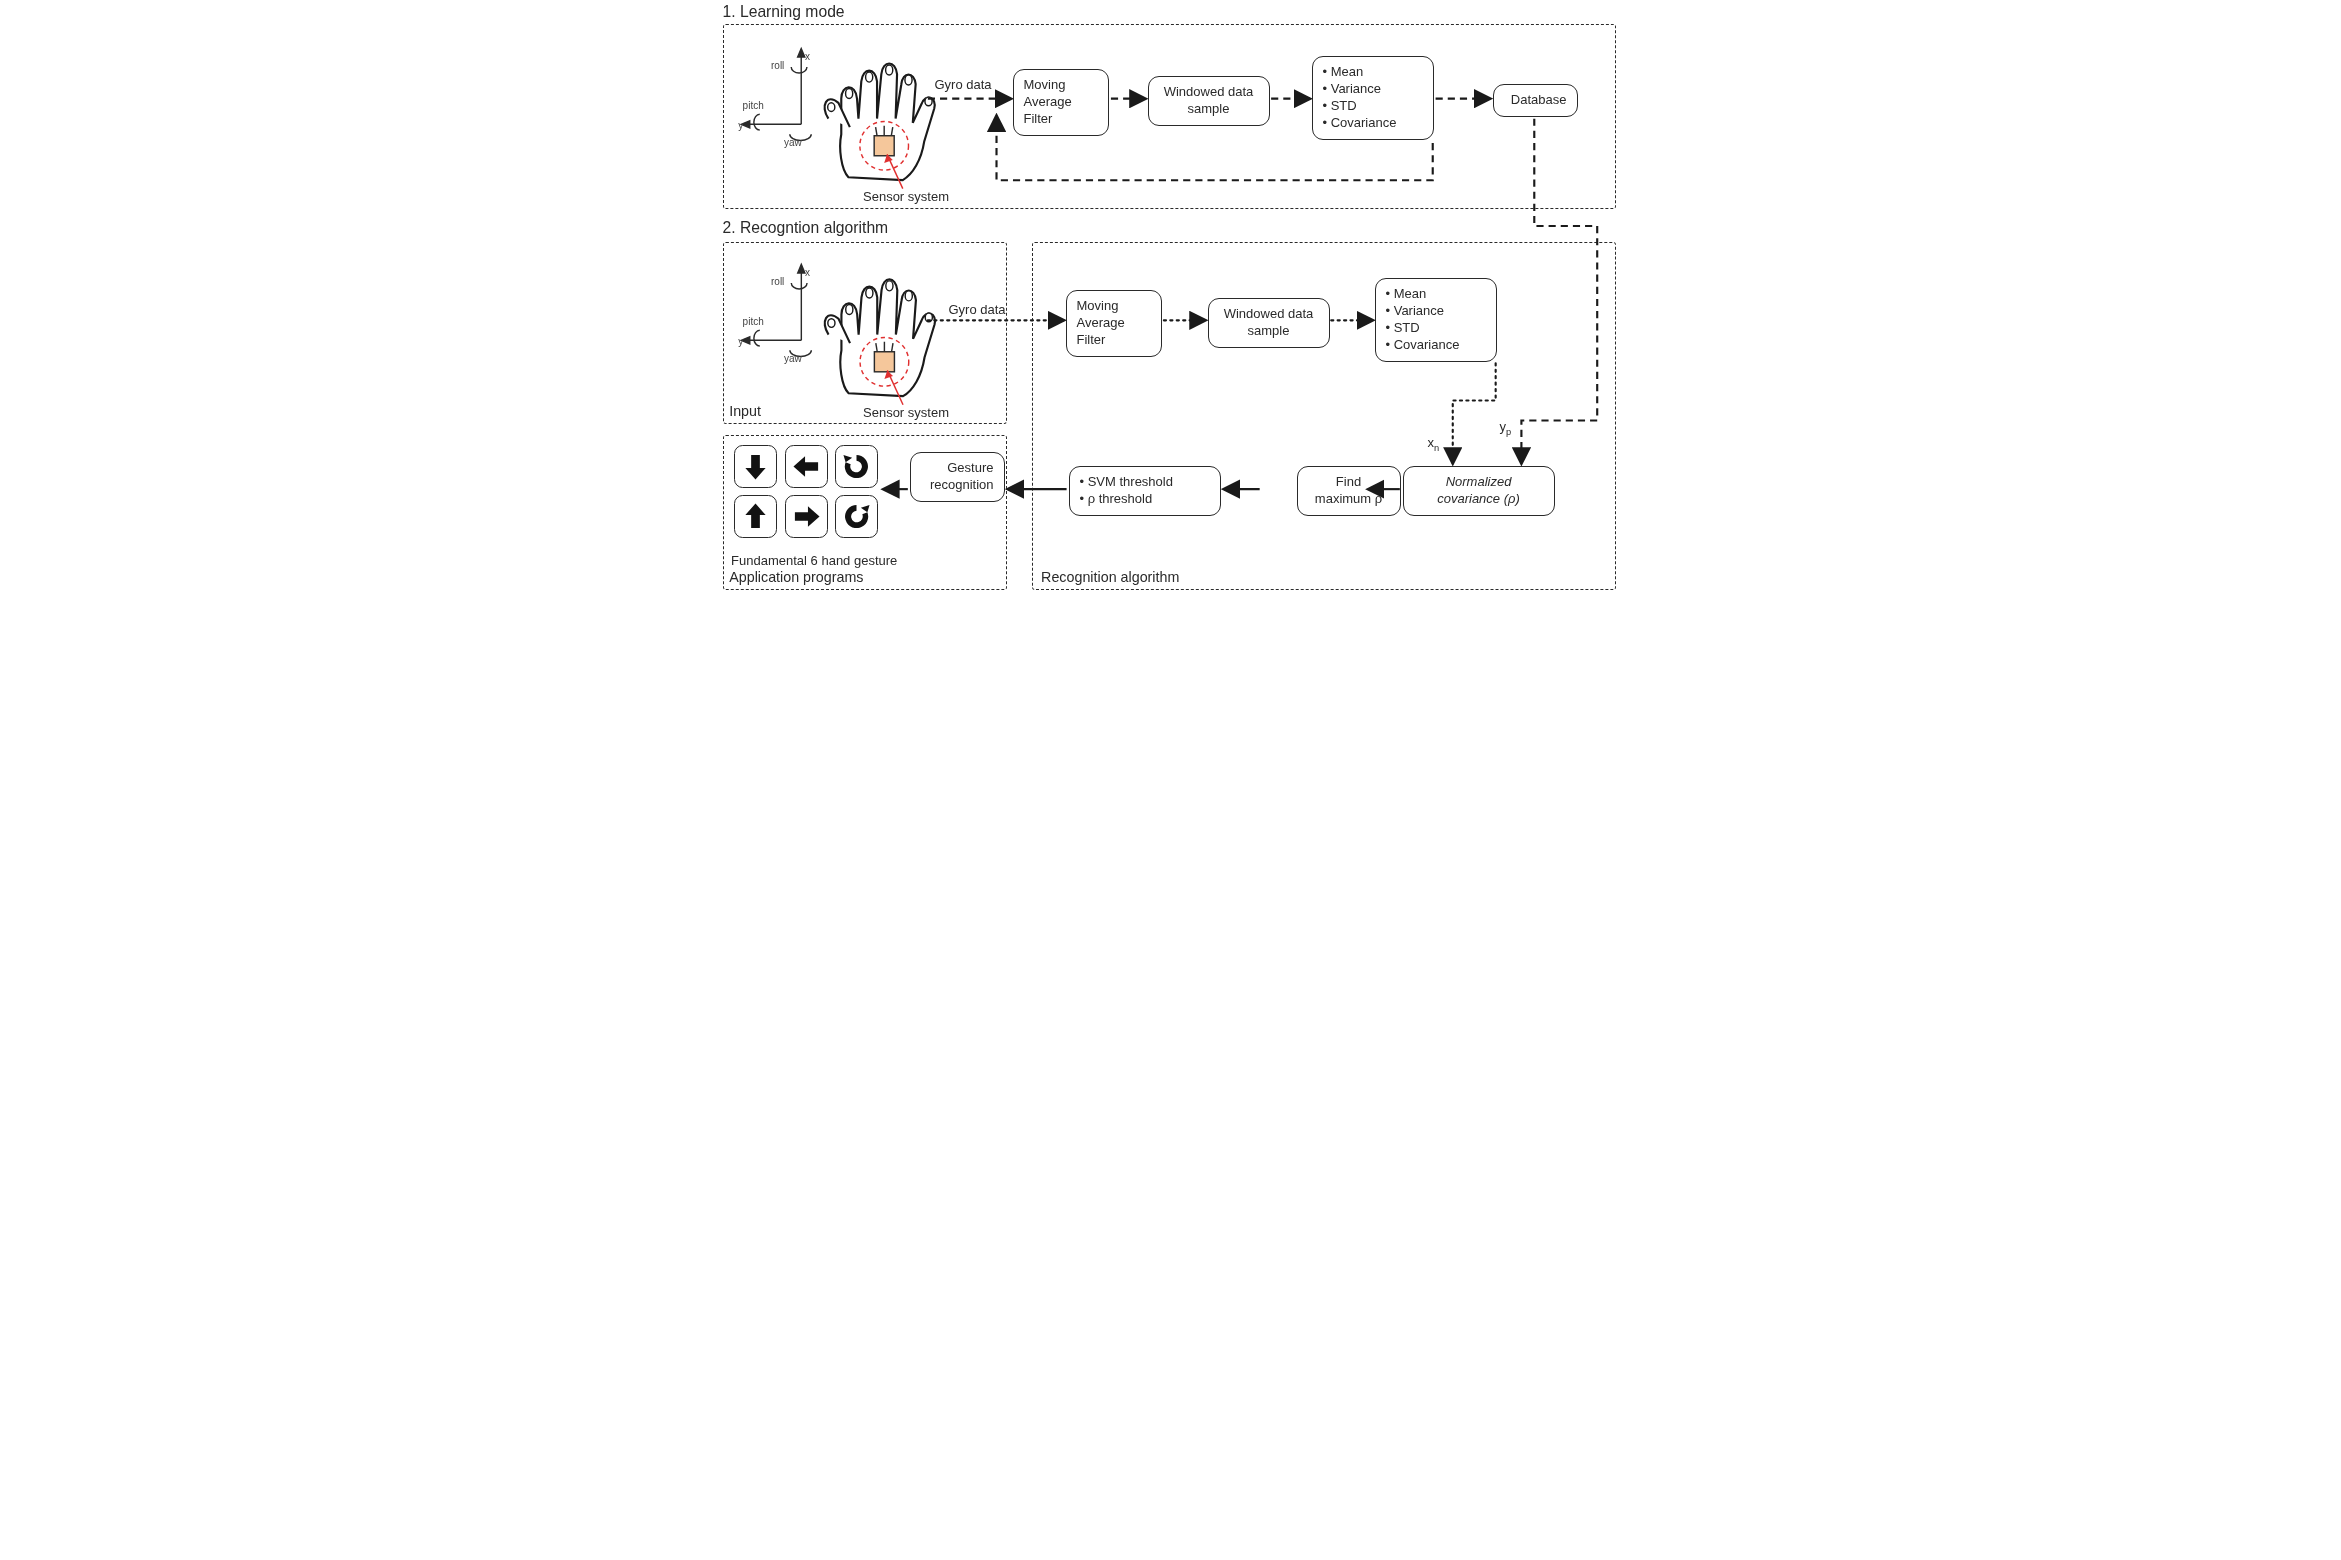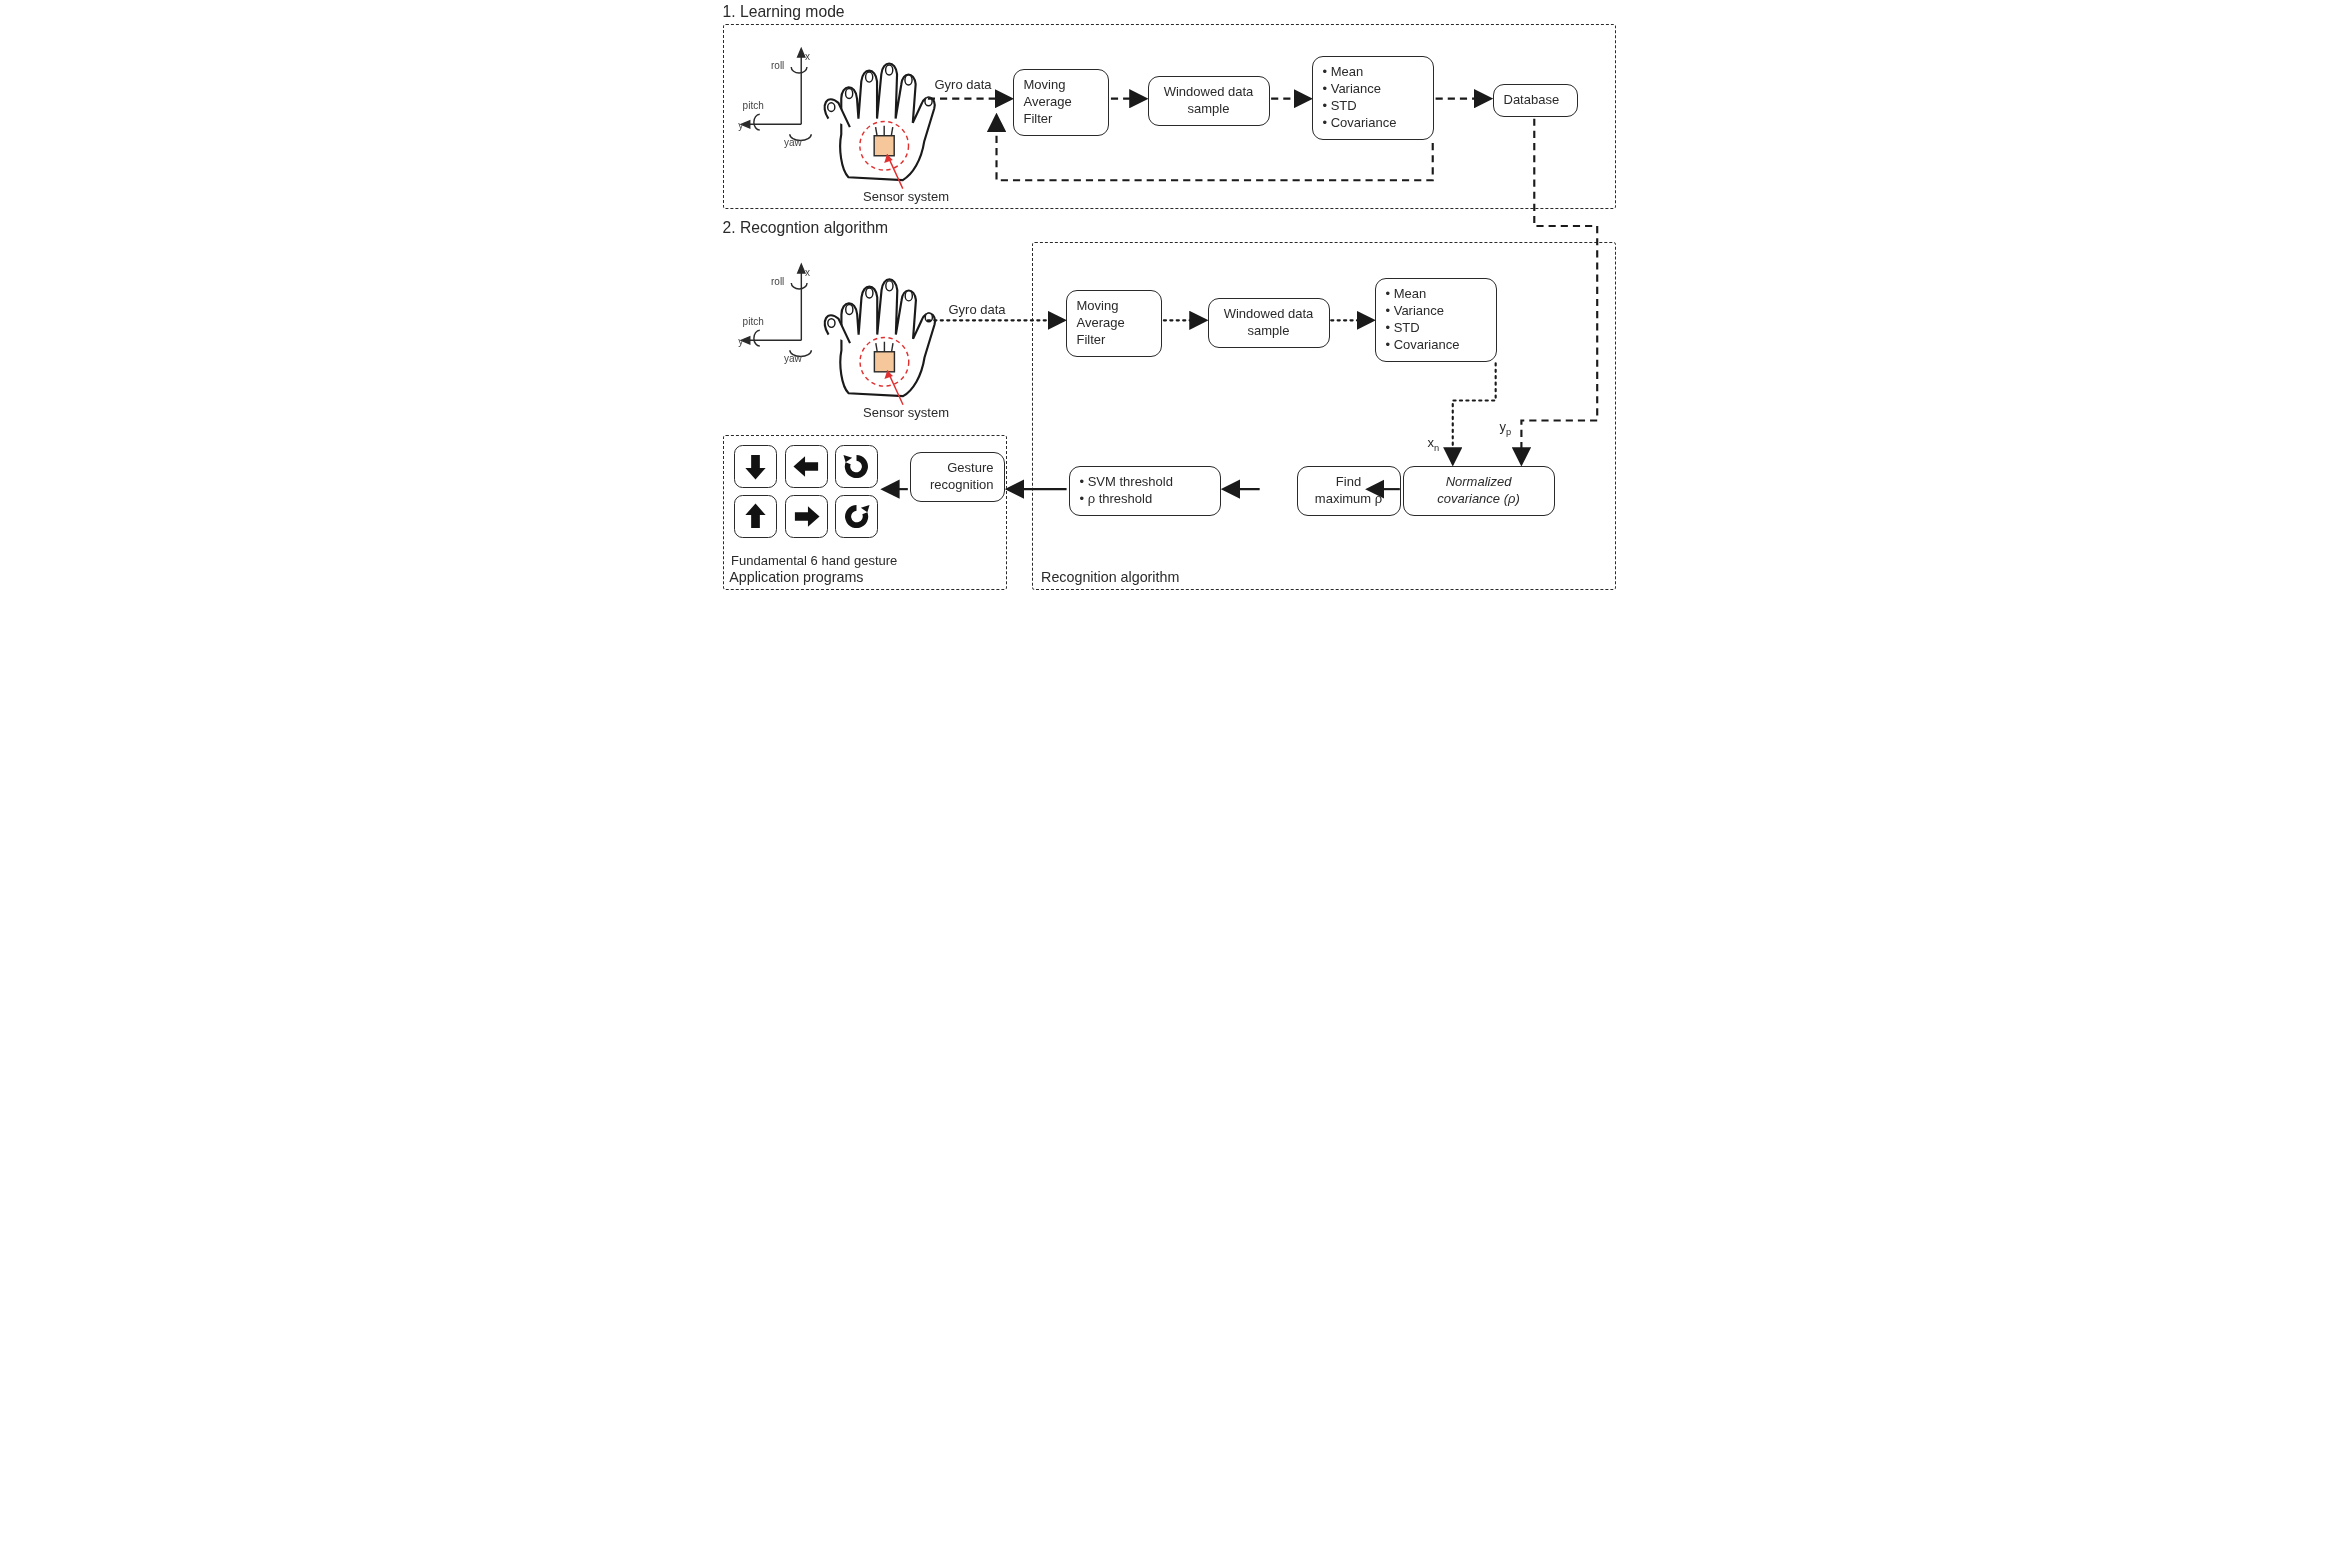--- a/index.html
+++ b/index.html
@@ -26,20 +26,23 @@
 </style>
 </head>
 <body>
 
 <div class="page">
 
   <div class="section-title" style="left:10px;top:2.9px;">1. Learning mode</div>
   <div class="section-title" style="left:10px;top:219px;">2. Recogntion algorithm</div>
 
   <div class="region" style="left:10px;top:24px;width:891px;height:183px;"></div>
+  <div class="region" style="left:10px;top:242px;width:282px;height:180px;">
+    <div class="region-label" style="left:5.7px;bottom:4.3px;">Input</div>
+  </div>
   <div class="region" style="left:319px;top:242px;width:582px;height:346px;">
     <div class="region-label" style="left:8.6px;bottom:4.3px;">Recognition algorithm</div>
   </div>
   <div class="region" style="left:10px;top:435px;width:282px;height:153px;">
     <div class="region-label" style="left:5.7px;bottom:4.3px;">Application programs</div>
   </div>
 
   <div class="hand-wrap" style="left:21.5px;top:34px;width:236px;height:172px;">
     
     <div class="small-label" style="left:71px;top:17px;">x</div>
@@ -106,21 +109,21 @@
   <div class="box" style="left:599px;top:56px;width:120px;">
     <div class="inner">
         <ul>
       <li>Mean</li>
       <li>Variance</li>
       <li>STD</li>
       <li>Covariance</li>
     </ul>
       </div>
   </div>
-  <div class="box" style="left:780px;top:84px;width:83px;text-align:left;">
+  <div class="box" style="left:780px;top:84px;width:83px;text-align:right;">
     <div class="inner">Database</div>
   </div>
 
   <div class="hand-wrap" style="left:21.5px;top:250px;width:265px;height:172px;">
     <div class="small-label" style="left:71px;top:17px;">x</div>
     <div class="small-label" style="left:4.3px;top:86px;">y</div>
     <div class="small-label" style="left:37px;top:26px;">roll</div>
     <div class="small-label" style="left:8.6px;top:66px;">pitch</div>
     <div class="small-label" style="left:50px;top:103px;">yaw</div>
     <svg width="265" height="172" viewBox="0 0 370 240">

